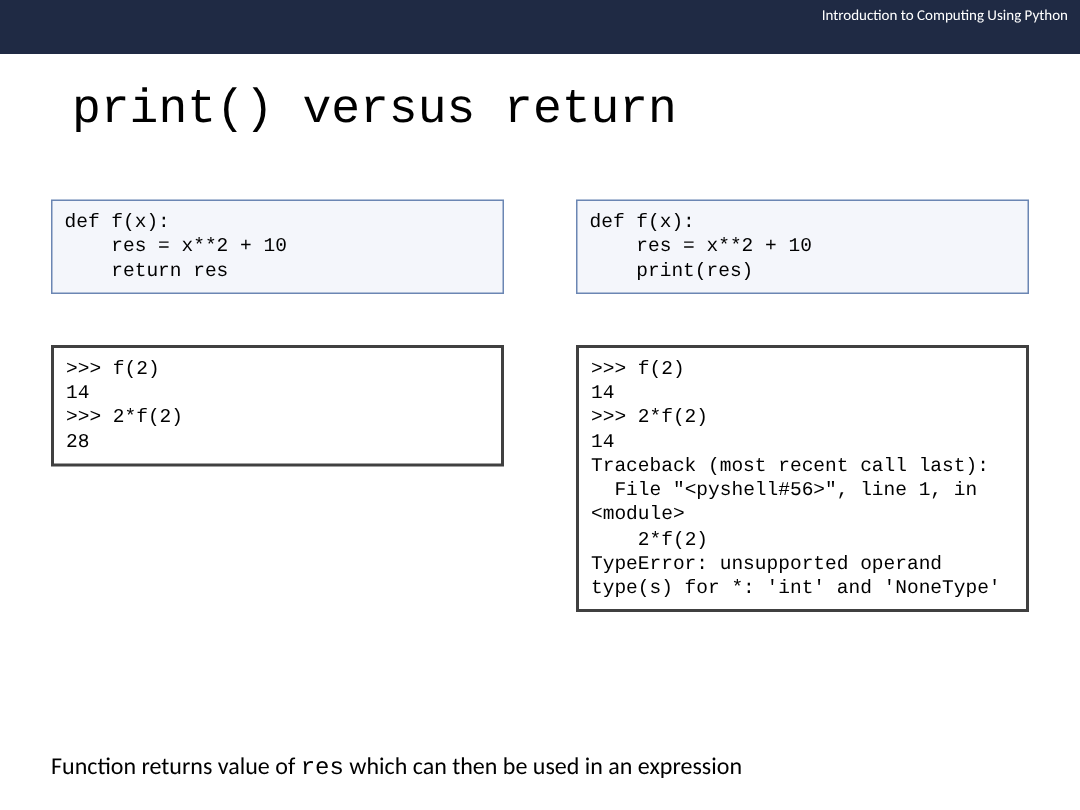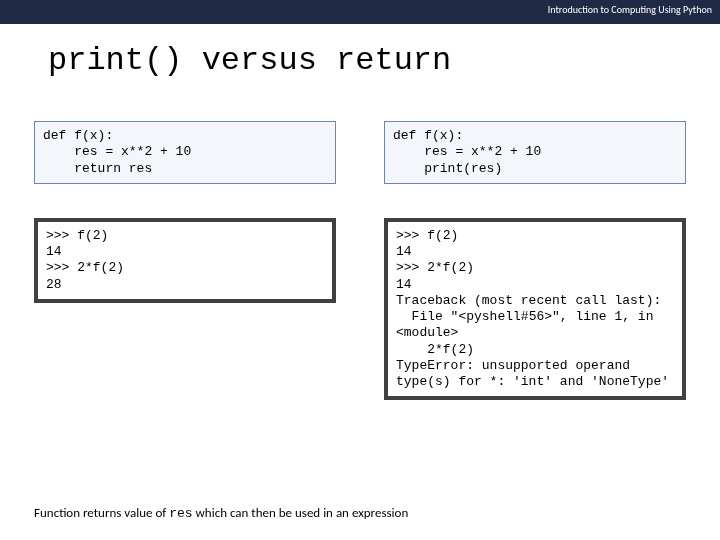--- a/index.html
+++ b/index.html
@@ -6,21 +6,21 @@
   body {
     width: 720px;
     height: 540px;
     background: #fff;
     font-family: Calibri, Arial, sans-serif;
     position: relative;
     overflow: hidden;
   }
   .header-bar {
     width: 100%;
-    height: 24px;
+    height: 36px;
     background: #1f2a44;
     color: #fff;
     font-size: 10px;
     text-align: right;
     padding: 3px 8px 0 0;
     font-family: Calibri, Arial, sans-serif;
   }
   .title {
     font-family: "Courier New", monospace;
     font-weight: normal;
@@ -43,41 +43,41 @@
     background: #f4f6fb;
     padding: 6px 8px;
     font-family: "Courier New", monospace;
     font-size: 13px;
     line-height: 1.25;
     white-space: pre;
     color: #000;
     margin-bottom: 34px;
   }
   .shell-box {
-    border: 4px solid #404040;
+    border: 2px solid #404040;
     background: #fff;
     padding: 6px 8px;
     font-family: "Courier New", monospace;
     font-size: 13px;
     line-height: 1.25;
     white-space: pre-wrap;
     color: #000;
   }
   .caption-row {
     position: absolute;
     bottom: 18px;
     left: 34px;
     right: 34px;
     display: flex;
     gap: 34px;
   }
   .caption {
     flex: 1;
     font-family: Calibri, Arial, sans-serif;
-    font-size: 13px;
+    font-size: 16px;
     color: #000;
     line-height: 1.25;
   }
   .mono { font-family: "Courier New", monospace; }
 </style>
 </head>
 <body>
 
 <div class="header-bar">
   <span>Introduction to Computing Using Python</span>

